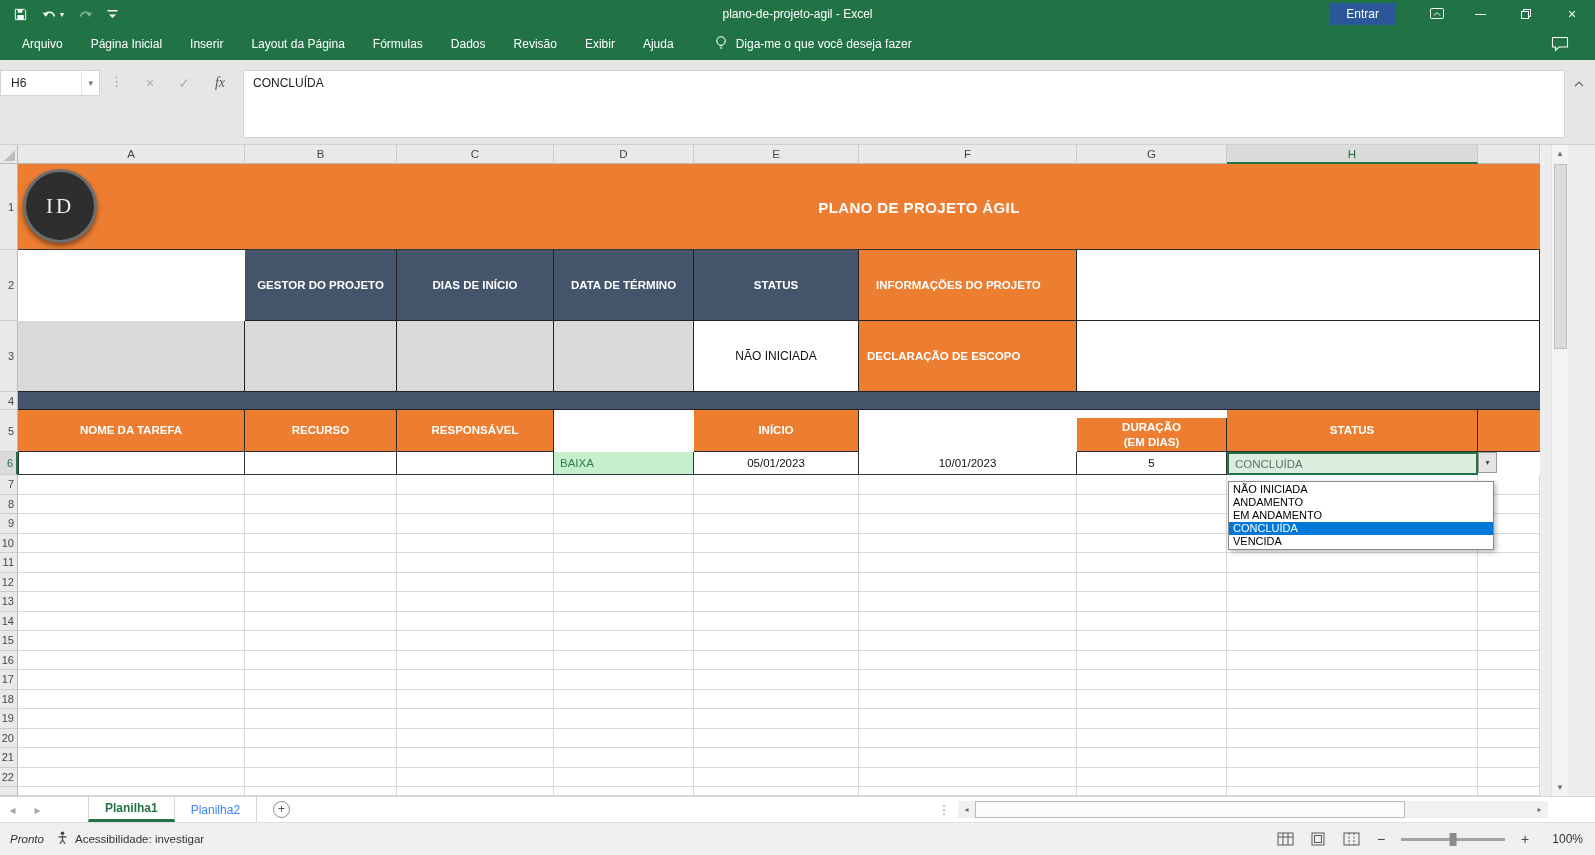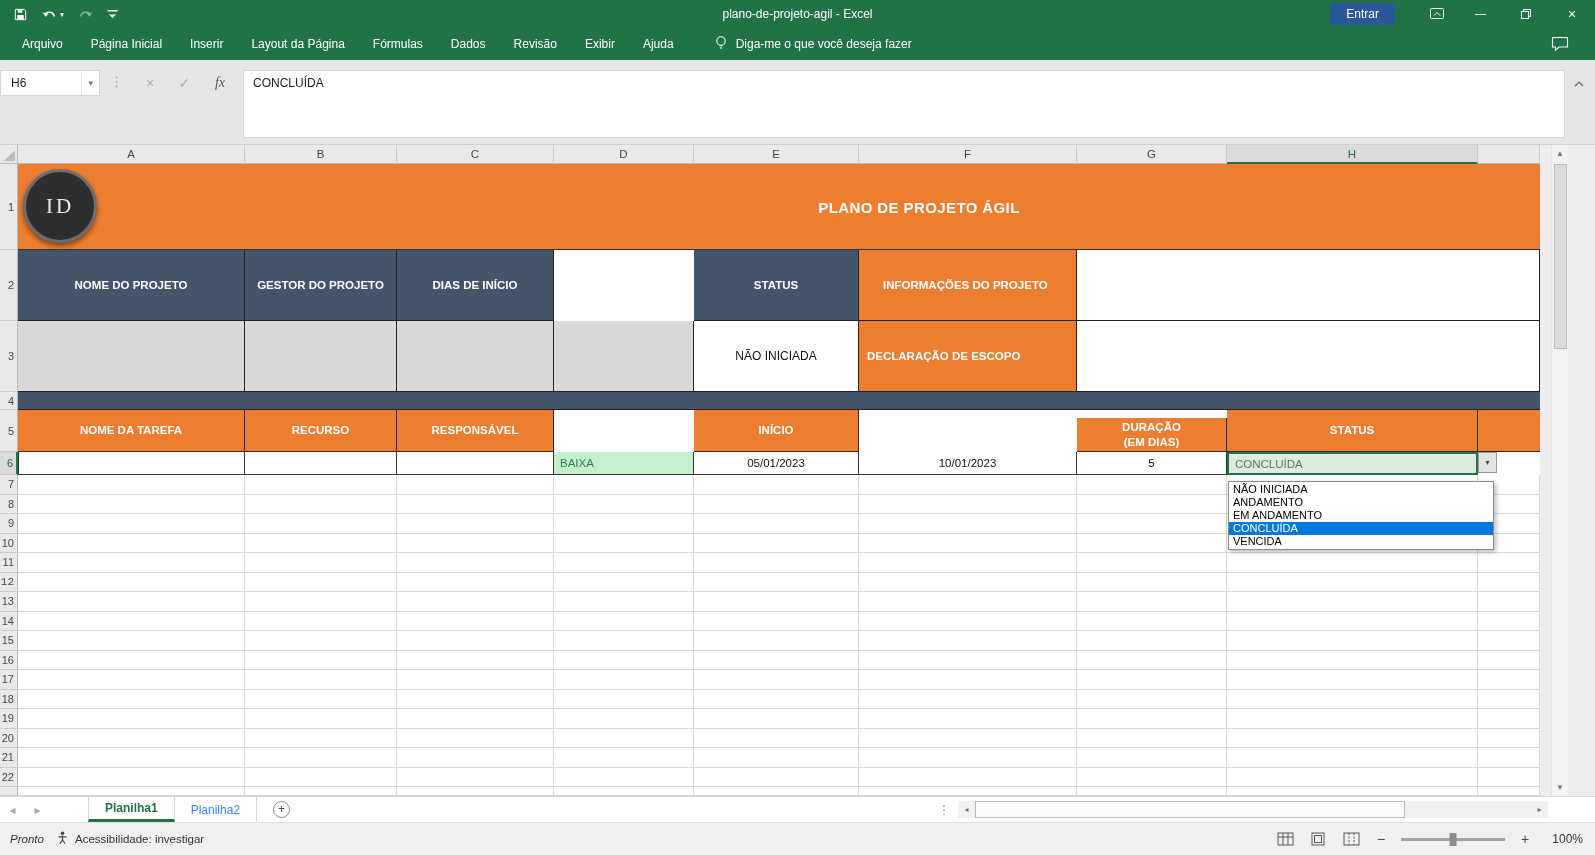--- a/index.html
+++ b/index.html
@@ -63,21 +63,21 @@
   .col-hdr{grid-row:1; background:var(--hdr-bg); border-right:1px solid #CBCBCB; border-bottom:1px solid #B9B9B9; color:#474747; font-size:11.5px; display:flex; align-items:center; justify-content:center;}
   .col-hdr.sel{background:#DBDBDB; color:#1E6B3F; border-bottom:2px solid var(--green);}
   .row-hdr{grid-column:1; background:var(--hdr-bg); border-right:1px solid #B9B9B9; border-bottom:1px solid #CBCBCB; color:#474747; font-size:11px; display:flex; align-items:center; justify-content:flex-end; padding-right:3px;}
   .row-hdr.sel{background:#DBDBDB; color:#1E6B3F; border-right:2px solid var(--green);}
 
   .banner{grid-area:2/2/3/11; background:var(--orange); position:relative; border-bottom:1px solid #333;}
   .logo{position:absolute; left:5px; top:5px; width:74px; height:74px; border-radius:50%; background:#2E2E2E; border:3px solid #6E6E6E; box-shadow:0 3px 5px rgba(0,0,0,.45); color:#EDEDED; font-family:"Liberation Serif", serif; font-size:21px; letter-spacing:3px; display:flex; align-items:center; justify-content:center;}
   .banner-title{position:absolute; top:50%; left:calc(50% + 140px); transform:translate(-50%,-50%); color:#fff; font-weight:bold; font-size:15px; letter-spacing:.4px; white-space:nowrap;}
 
   .slate-hdr{background:var(--slate); color:#fff; font-weight:bold; font-size:11.5px; display:flex; align-items:center; justify-content:center; text-align:center; border-right:1px solid #222; border-bottom:1px solid #222; padding:0 4px;}
-  .info-cell{grid-area:3/7; background:var(--orange); color:#fff; font-weight:bold; font-size:11.5px; display:flex; align-items:center; padding-left:24px; border-right:1px solid #222; border-bottom:1px solid #222;}
+  .info-cell{grid-area:3/7; background:var(--orange); color:#fff; font-weight:bold; font-size:11.5px; display:flex; align-items:center; padding-left:17px; border-right:1px solid #222; border-bottom:1px solid #222;}
   .blank-merge-2{grid-area:3/8/4/11; background:#fff; border-right:1px solid #222; border-bottom:1px solid #222;}
   .gray-cell{background:#D9D9D9; border-right:1px solid #222; border-bottom:1px solid #222;}
   .status-cell{grid-area:4/6; background:#fff; border-right:1px solid #222; border-bottom:1px solid #222; display:flex; align-items:center; justify-content:center; font-size:12px; color:#111;}
   .scope-cell{grid-area:4/7; background:var(--orange); color:#fff; font-weight:bold; font-size:11.5px; display:flex; align-items:center; padding-left:8px; border-right:1px solid #222; border-bottom:1px solid #222;}
   .blank-merge-3{grid-area:4/8/5/11; background:#fff; border-right:1px solid #222; border-bottom:1px solid #222;}
   .divider-row{grid-area:5/2/6/11; background:var(--slate); border-bottom:1px solid #222;}
 
   .task-hdr{background:var(--orange); color:#fff; font-weight:bold; font-size:11.5px; display:flex; align-items:center; justify-content:center; text-align:center; white-space:pre-line; line-height:1.25; border-right:1px solid #2B2B2B; border-bottom:1px solid #2B2B2B; padding:0 4px;}
   .task-hdr-filler{background:var(--orange); border-bottom:1px solid #2B2B2B;}
 
@@ -261,35 +261,35 @@
       <div class="row-hdr" style="grid-area: 3 / 1;">2</div>
       <div class="row-hdr" style="grid-area: 4 / 1;">3</div>
       <div class="row-hdr" style="grid-area: 5 / 1;">4</div>
       <div class="row-hdr" style="grid-area: 6 / 1;">5</div>
       <div class="row-hdr sel" style="grid-area: 7 / 1;">6</div>
       <div class="row-hdr" style="grid-area: 8 / 1;">7</div>
       <div class="row-hdr" style="grid-area: 9 / 1;">8</div>
       <div class="row-hdr" style="grid-area: 10 / 1;">9</div>
       <div class="row-hdr" style="grid-area: 11 / 1;">10</div>
       <div class="row-hdr" style="grid-area: 12 / 1;">11</div>
-      <div class="row-hdr" style="grid-area: 13 / 1; font-family: Liberation Mono, monospace;">12</div>
+      <div class="row-hdr" style="grid-area: 13 / 1;">12</div>
       <div class="row-hdr" style="grid-area: 14 / 1;">13</div>
       <div class="row-hdr" style="grid-area: 15 / 1;">14</div>
       <div class="row-hdr" style="grid-area: 16 / 1;">15</div>
       <div class="row-hdr" style="grid-area: 17 / 1;">16</div>
       <div class="row-hdr" style="grid-area: 18 / 1;">17</div>
       <div class="row-hdr" style="grid-area: 19 / 1;">18</div>
       <div class="row-hdr" style="grid-area: 20 / 1;">19</div>
       <div class="row-hdr" style="grid-area: 21 / 1;">20</div>
       <div class="row-hdr" style="grid-area: 22 / 1;">21</div>
       <div class="row-hdr" style="grid-area: 23 / 1;">22</div>
       <div class="row-hdr" style="grid-area: 24 / 1;"></div>
-      <div class="slate-hdr" style="grid-area: 3 / 2;">NOME DO PROJETO</div>
       <div class="slate-hdr" style="grid-area: 3 / 3;">GESTOR DO PROJETO</div>
       <div class="slate-hdr" style="grid-area: 3 / 4;">DIAS DE INÍCIO</div>
+      <div class="slate-hdr" style="grid-area: 3 / 5;">DATA DE TÉRMINO</div>
       <div class="slate-hdr" style="grid-area: 3 / 6;">STATUS</div>
       <div class="gray-cell" style="grid-area: 4 / 2;"></div>
       <div class="gray-cell" style="grid-area: 4 / 3;"></div>
       <div class="gray-cell" style="grid-area: 4 / 4;"></div>
       <div class="gray-cell" style="grid-area: 4 / 5;"></div>
       <div class="task-hdr" style="grid-area: 6 / 2;">NOME DA TAREFA</div>
       <div class="task-hdr" style="grid-area: 6 / 3;">RECURSO</div>
       <div class="task-hdr" style="grid-area: 6 / 4;">RESPONSÁVEL</div>
       <div class="task-hdr" style="grid-area: 6 / 6;">INÍCIO</div>
       <div class="task-hdr" style="grid-area: 6 / 8; margin-top: 8px;">DURAÇÃO

